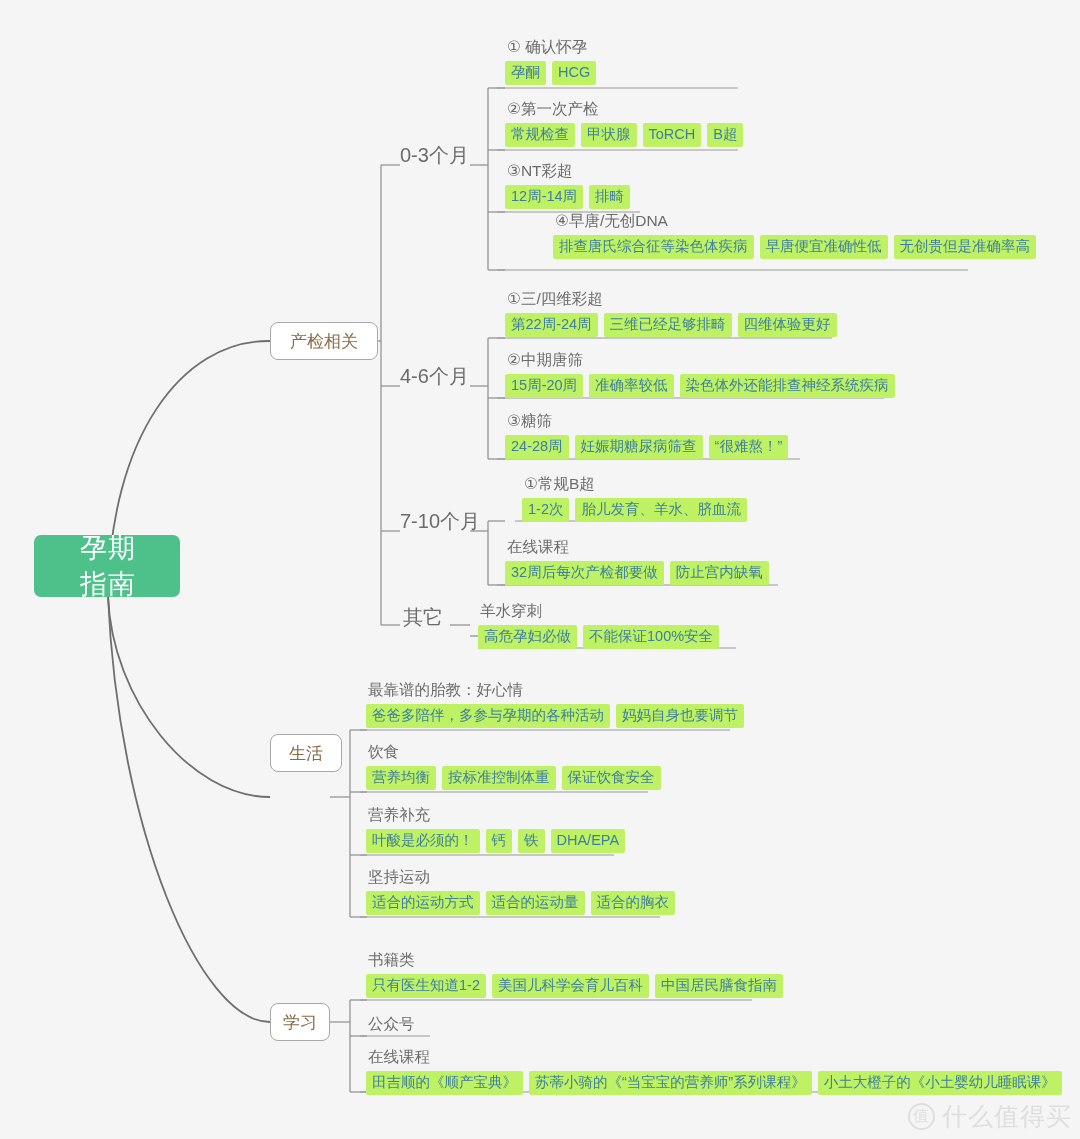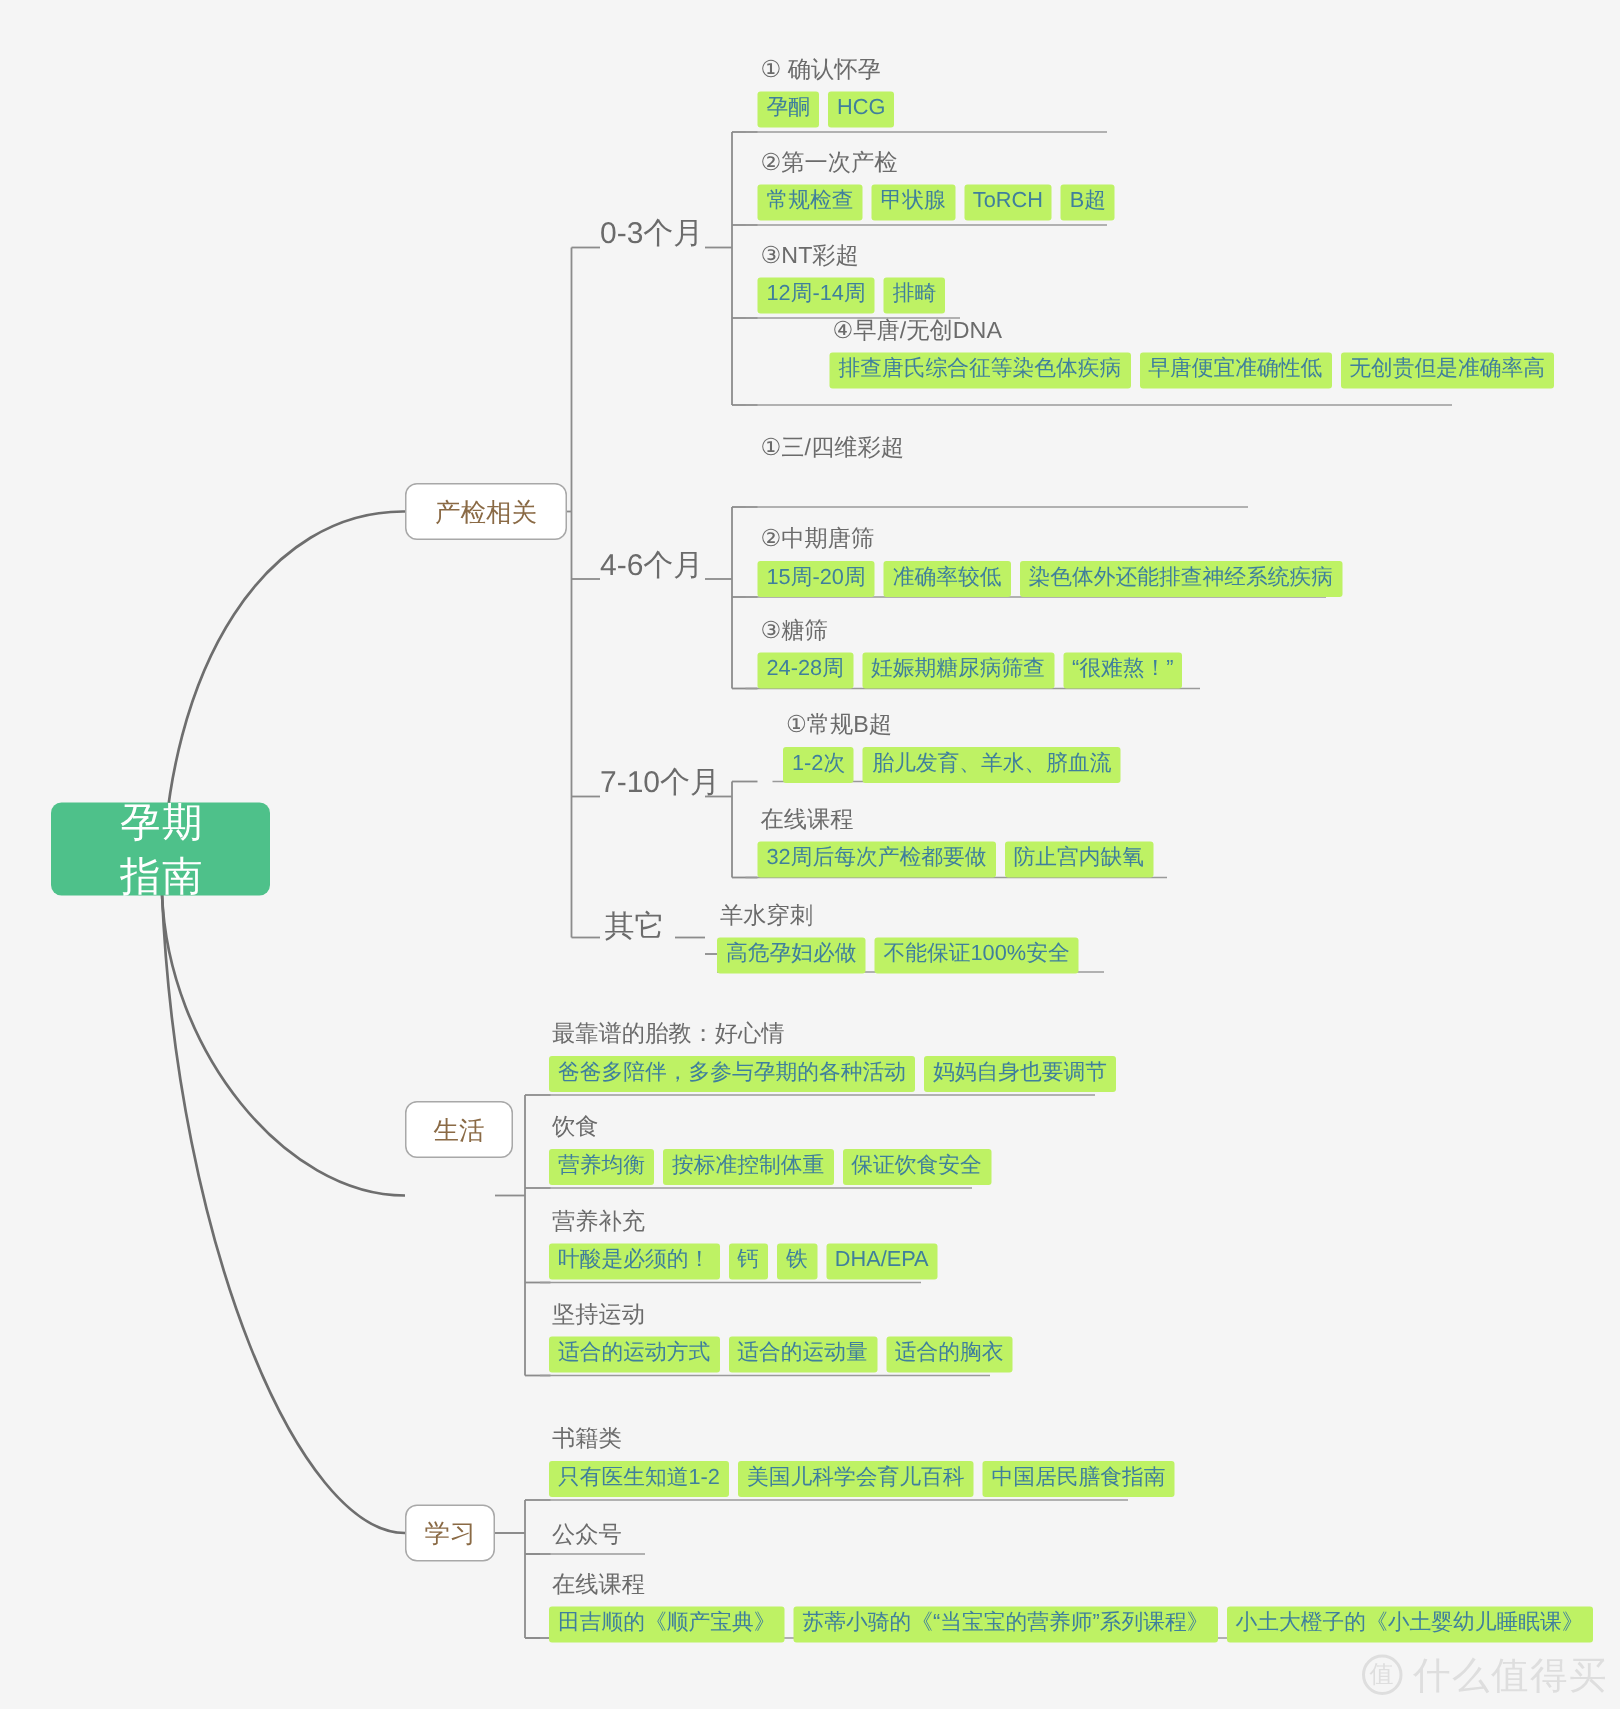--- a/index.html
+++ b/index.html
@@ -246,20 +246,25 @@
     <div class="topic-title">④早唐/无创DNA</div>
     <div class="tag-row">
       <span class="tag">排查唐氏综合征等染色体疾病</span>
       <span class="tag">早唐便宜准确性低</span>
       <span class="tag">无创贵但是准确率高</span>
     </div>
   </div>
 
   <div class="topic" style="left:505px; top:288px;">
     <div class="topic-title">①三/四维彩超</div>
+    <div class="tag-row">
+      <span class="tag">第22周-24周</span>
+      <span class="tag">三维已经足够排畸</span>
+      <span class="tag">四维体验更好</span>
+    </div>
   </div>
 
   <div class="topic" style="left:505px; top:349px;">
     <div class="topic-title">②中期唐筛</div>
     <div class="tag-row">
       <span class="tag">15周-20周</span>
       <span class="tag">准确率较低</span>
       <span class="tag">染色体外还能排查神经系统疾病</span>
     </div>
   </div>

